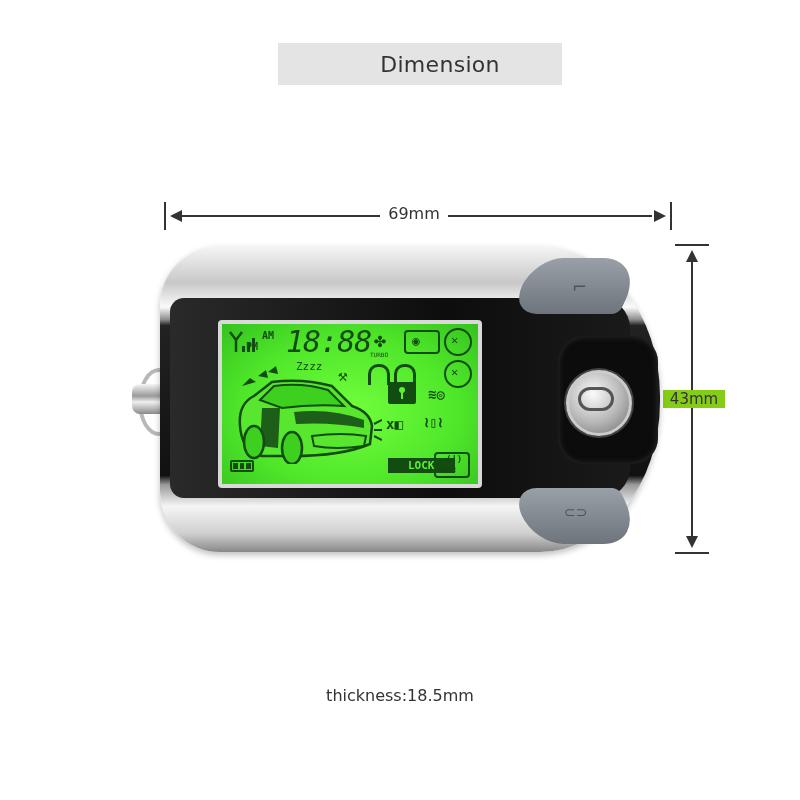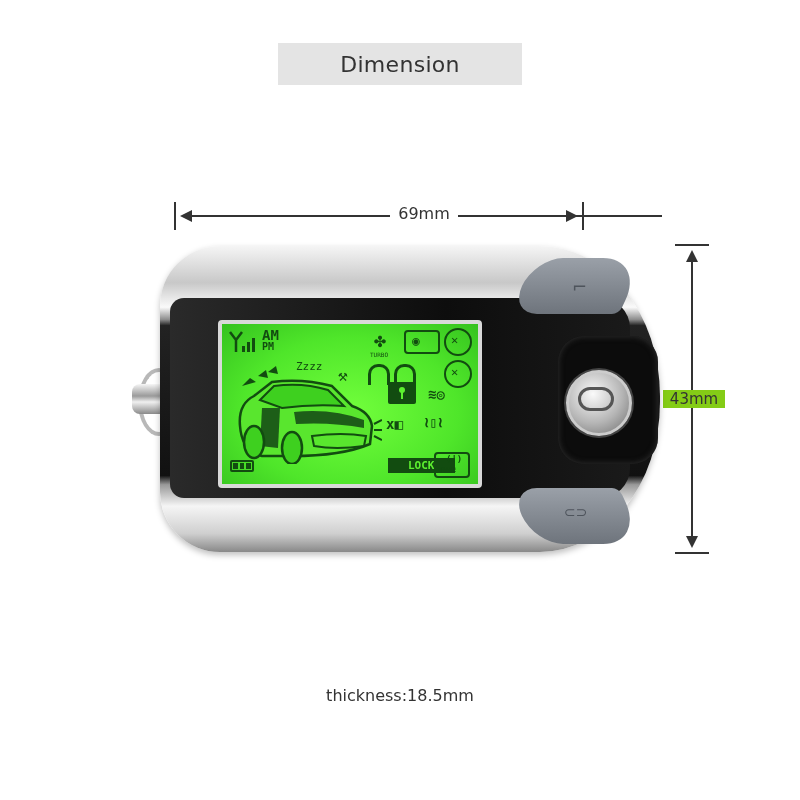--- a/index.html
+++ b/index.html
@@ -3,23 +3,23 @@
 <meta charset="utf-8">
 <style>
   html, body { margin: 0; padding: 0; }
   body {
     width: 800px; height: 800px; background: #ffffff; position: relative; overflow: hidden;
     font-family: "DejaVu Sans", "Liberation Sans", sans-serif; color: #333;
   }
   .title-box {
     position: absolute; left: 278px; top: 43px; width: 244px; height: 42px;
     background: #e4e4e4; display: flex; align-items: center; justify-content: center;
-    font-size: 22px; color: #333; letter-spacing: 0.3px;
+    font-size: 22px; color: #333; letter-spacing: 0.3px; padding-left: 40px;
   }
-  .dim-h { position: absolute; left: 174px; top: 202px; width: 410px; height: 28px; }
+  .dim-h { position: absolute; left: 164px; top: 202px; width: 508px; height: 28px; }
   .dim-h .tick { position: absolute; top: 0; width: 2px; height: 28px; background: #333; }
   .dim-h .line { position: absolute; top: 13px; height: 2px; background: #333; }
   .dim-h .arrow-l { position: absolute; left: 6px; top: 8px; width: 0; height: 0;
     border-top: 6px solid transparent; border-bottom: 6px solid transparent; border-right: 12px solid #333; }
   .dim-h .arrow-r { position: absolute; right: 6px; top: 8px; width: 0; height: 0;
     border-top: 6px solid transparent; border-bottom: 6px solid transparent; border-left: 12px solid #333; }
   .dim-h .label { position: absolute; left: 220px; top: 2px; width: 60px; text-align: center; font-size: 16px; color: #333; }
 
   .dim-v { position: absolute; left: 675px; top: 244px; width: 36px; height: 310px; }
   .dim-v .tick { position: absolute; left: 0; width: 34px; height: 2px; background: #333; }
@@ -105,22 +105,23 @@
   <div class="knob"></div>
   <div class="knob-glyph"></div>
 
   <div class="lcd">
     <svg style="position:absolute;left:6px;top:6px;" width="30" height="24" viewBox="0 0 30 24">
       <path d="M2 2 L8 10 L14 2 M8 10 L8 22" stroke="#124c10" stroke-width="2.5" fill="none"></path>
       <rect x="14" y="16" width="3" height="6" fill="#124c10"></rect>
       <rect x="19" y="12" width="3" height="10" fill="#124c10"></rect>
       <rect x="24" y="8" width="3" height="14" fill="#124c10"></rect>
     </svg>
-    <div class="seg" style="left:40px;top:6px;font-size:14px;line-height:11px;">AM</div>
-    <div class="seg" style="left:40px;top:17px;font-size:10px;line-height:11px;">PM</div>
+    <div class="seg" style="left:40px;top:6px;font-size:10px;line-height:11px;">AM</div>
+    <div class="seg" style="left:24px;top:17px;font-size:10px;line-height:11px;">PM</div>
+    <div class="seg" style="left:64px;top:0px;font-size:30px;font-weight:normal;letter-spacing:-1px;font-style:italic;">18:88</div>
     <div class="seg" style="left:152px;top:4px;font-size:20px;">✤</div>
     <div class="seg" style="left:148px;top:27px;font-size:6px;font-weight:normal;">TURBO</div>
     <div class="lcd-outline" style="left:182px;top:6px;width:32px;height:20px;">
       <div class="seg" style="left:6px;top:1px;font-size:13px;">◉</div>
     </div>
     <div class="lcd-circle" style="left:222px;top:4px;width:24px;height:24px;">
       <div class="seg" style="left:5px;top:3px;font-size:12px;">✕</div>
     </div>
     <div class="lcd-circle" style="left:222px;top:36px;width:24px;height:24px;">
       <div class="seg" style="left:5px;top:3px;font-size:12px;">✕</div>

